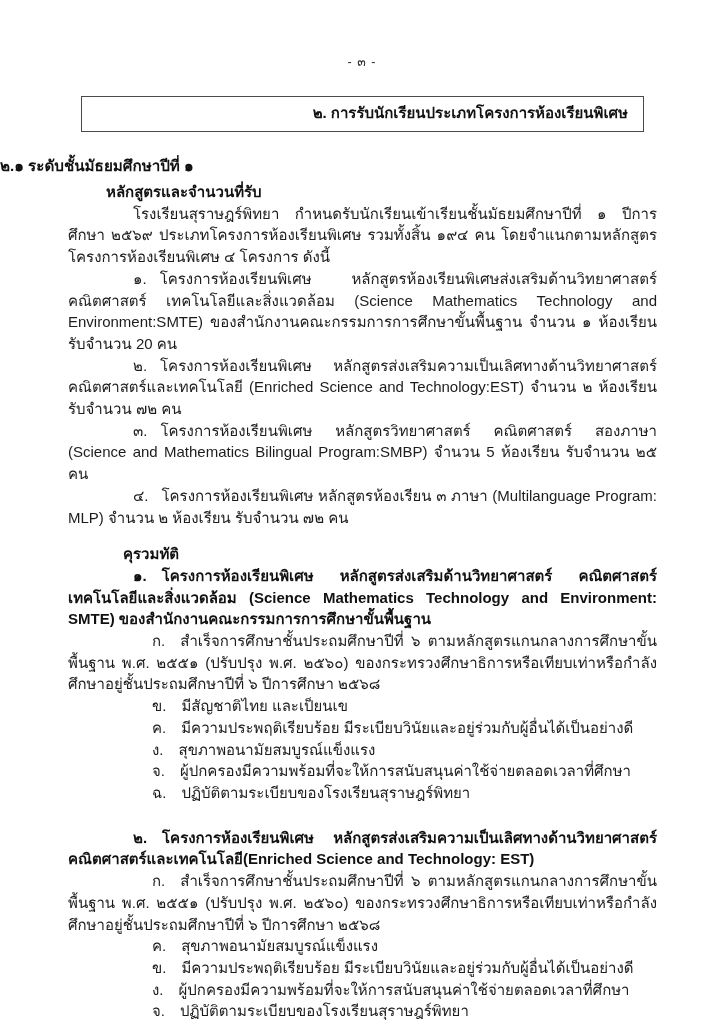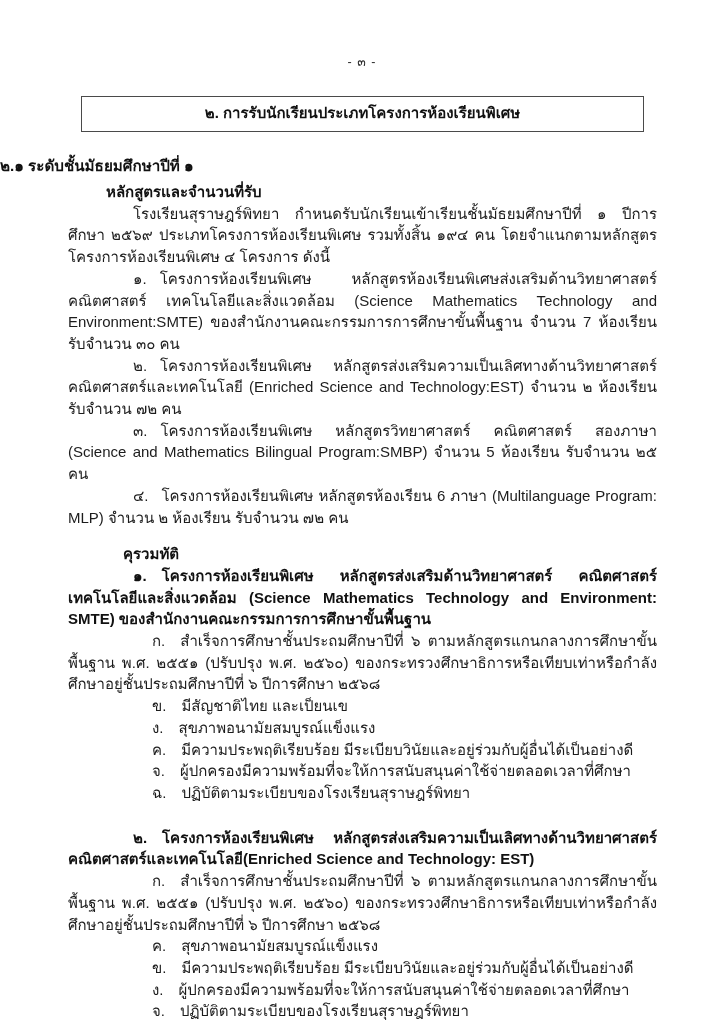--- a/index.html
+++ b/index.html
@@ -22,22 +22,22 @@
   .page-number {
     padding-top: 52px;
     text-align: center;
     font-size: 12.5px;
     letter-spacing: 1px;
     color: #2a2a2a;
   }
   .box-title {
     margin: 24px 80px 0 81px;
     border: 1.3px solid #4a4a4a;
-    padding: 4px 24px 6px;
-    text-align: center;
+    padding: 4px 15px 6px;
+    text-align: right;
     font-weight: bold;
     font-size: 15px;
     color: #111111;
   }
   .section-title {
     margin-top: 22px;
     text-align: left;
     font-weight: bold;
     font-size: 15.2px;
     color: #111111;
@@ -78,39 +78,39 @@
   <div class="box-title">๒. การรับนักเรียนประเภทโครงการห้องเรียนพิเศษ</div>
 
   <div class="section-title">๒.๑ ระดับชั้นมัธยมศึกษาปีที่ ๑</div>
 
   <div class="content">
 
     <p class="bold curriculum-heading">หลักสูตรและจำนวนที่รับ</p>
 
     <p class="para-indent">โรงเรียนสุราษฎร์พิทยา กำหนดรับนักเรียนเข้าเรียนชั้นมัธยมศึกษาปีที่ ๑ ปีการศึกษา ๒๕๖๙ ประเภทโครงการห้องเรียนพิเศษ รวมทั้งสิ้น ๑๙๔ คน โดยจำแนกตามหลักสูตรโครงการห้องเรียนพิเศษ ๔ โครงการ ดังนี้</p>
 
-    <p class="para-indent"><span class="li-no">๑.</span><span>โครงการห้องเรียนพิเศษ  หลักสูตรห้องเรียนพิเศษส่งเสริมด้านวิทยาศาสตร์ คณิตศาสตร์ เทคโนโลยีและสิ่งแวดล้อม (Science Mathematics Technology and Environment:SMTE) ของสำนักงานคณะกรรมการการศึกษาขั้นพื้นฐาน จำนวน 7 ห้องเรียน  รับจำนวน ๓๐ คน</span></p>
+    <p class="para-indent"><span class="li-no">๑.</span><span>โครงการห้องเรียนพิเศษ  หลักสูตรห้องเรียนพิเศษส่งเสริมด้านวิทยาศาสตร์ คณิตศาสตร์ เทคโนโลยีและสิ่งแวดล้อม (Science Mathematics Technology and Environment:SMTE) ของสำนักงานคณะกรรมการการศึกษาขั้นพื้นฐาน จำนวน ๑ ห้องเรียน  รับจำนวน 20 คน</span></p>
 
     <p class="para-indent"><span class="li-no">๒.</span><span>โครงการห้องเรียนพิเศษ  หลักสูตรส่งเสริมความเป็นเลิศทางด้านวิทยาศาสตร์ คณิตศาสตร์และเทคโนโลยี (Enriched Science and Technology:EST) จำนวน ๒ ห้องเรียน  รับจำนวน  ๗๒  คน</span></p>
 
     <p class="para-indent"><span class="li-no">๓.</span><span>โครงการห้องเรียนพิเศษ  หลักสูตรวิทยาศาสตร์ คณิตศาสตร์ สองภาษา (Science and Mathematics Bilingual Program:SMBP) จำนวน 5 ห้องเรียน รับจำนวน ๒๕ คน</span></p>
 
-    <p class="para-indent"><span class="li-no">๔.</span><span>โครงการห้องเรียนพิเศษ หลักสูตรห้องเรียน 6 ภาษา (Multilanguage Program: MLP) จำนวน ๒ ห้องเรียน  รับจำนวน ๗๒ คน</span></p>
+    <p class="para-indent"><span class="li-no">๔.</span><span>โครงการห้องเรียนพิเศษ หลักสูตรห้องเรียน ๓ ภาษา (Multilanguage Program: MLP) จำนวน ๒ ห้องเรียน  รับจำนวน ๗๒ คน</span></p>
 
     <p class="bold qual-heading">คุรวมทัติ</p>
 
     <p class="bold para-indent"><span class="li-no-wide">๑.</span><span>โครงการห้องเรียนพิเศษ หลักสูตรส่งเสริมด้านวิทยาศาสตร์ คณิตศาสตร์ เทคโนโลยีและสิ่งแวดล้อม (Science Mathematics Technology and Environment: SMTE) ของสำนักงานคณะกรรมการการศึกษาขั้นพื้นฐาน</span></p>
 
     <p class="sub-indent"><span class="li-no-wide">ก.</span><span>สำเร็จการศึกษาชั้นประถมศึกษาปีที่ ๖ ตามหลักสูตรแกนกลางการศึกษาขั้นพื้นฐาน พ.ศ. ๒๕๕๑ (ปรับปรุง พ.ศ. ๒๕๖๐) ของกระทรวงศึกษาธิการหรือเทียบเท่าหรือกำลังศึกษาอยู่ชั้นประถมศึกษาปีที่ ๖ ปีการศึกษา ๒๕๖๘</span></p>
 
     <p class="sub-indent"><span class="li-no-wide">ข.</span><span>มีสัญชาติไทย และเป็ยนเข</span></p>
 
+    <p class="sub-indent"><span class="li-no-wide">ค.</span><span>มีความประพฤติเรียบร้อย มีระเบียบวินัยและอยู่ร่วมกับผู้อื่นได้เป็นอย่างดี</span></p>
+
     <p class="sub-indent"><span class="li-no-wide">ง.</span><span>สุขภาพอนามัยสมบูรณ์แข็งแรง</span></p>
-
-    <p class="sub-indent"><span class="li-no-wide">ค.</span><span>มีความประพฤติเรียบร้อย มีระเบียบวินัยและอยู่ร่วมกับผู้อื่นได้เป็นอย่างดี</span></p>
 
     <p class="sub-indent"><span class="li-no-wide">จ.</span><span>ผู้ปกครองมีความพร้อมที่จะให้การสนับสนุนค่าใช้จ่ายตลอดเวลาที่ศึกษา</span></p>
 
     <p class="sub-indent"><span class="li-no-wide">ฉ.</span><span>ปฏิบัติตามระเบียบของโรงเรียนสุราษฎร์พิทยา</span></p>
 
     <p class="bold para-indent prog2"><span class="li-no-wide">๒.</span><span>โครงการห้องเรียนพิเศษ หลักสูตรส่งเสริมความเป็นเลิศทางด้านวิทยาศาสตร์ คณิตศาสตร์และเทคโนโลยี(Enriched Science and Technology: EST)</span></p>
 
     <p class="sub-indent"><span class="li-no-wide">ก.</span><span>สำเร็จการศึกษาชั้นประถมศึกษาปีที่ ๖ ตามหลักสูตรแกนกลางการศึกษาขั้นพื้นฐาน พ.ศ. ๒๕๕๑ (ปรับปรุง พ.ศ. ๒๕๖๐) ของกระทรวงศึกษาธิการหรือเทียบเท่าหรือกำลังศึกษาอยู่ชั้นประถมศึกษาปีที่ ๖ ปีการศึกษา ๒๕๖๘</span></p>
 
     <p class="sub-indent"><span class="li-no-wide">ค.</span><span>สุขภาพอนามัยสมบูรณ์แข็งแรง</span></p>

